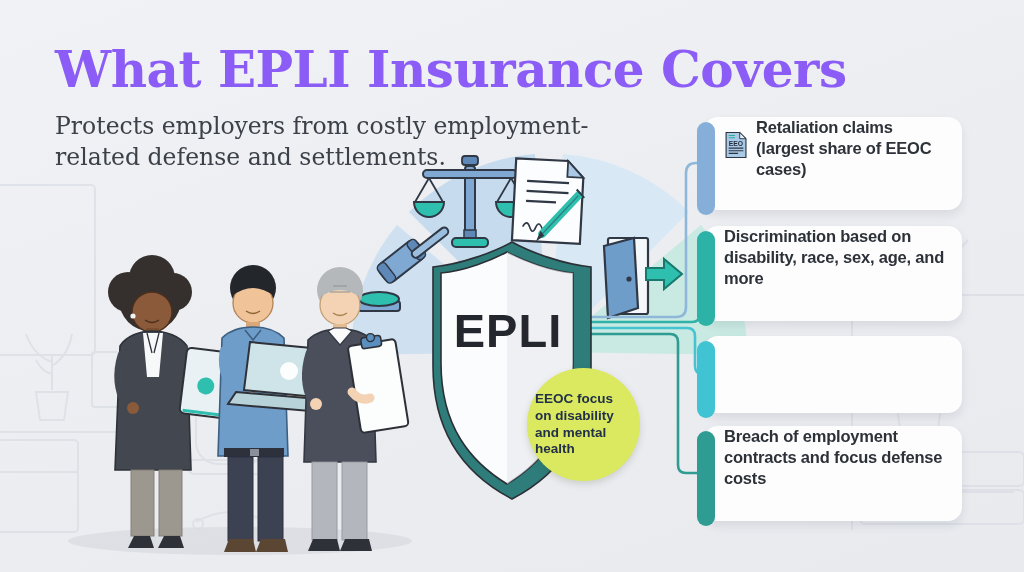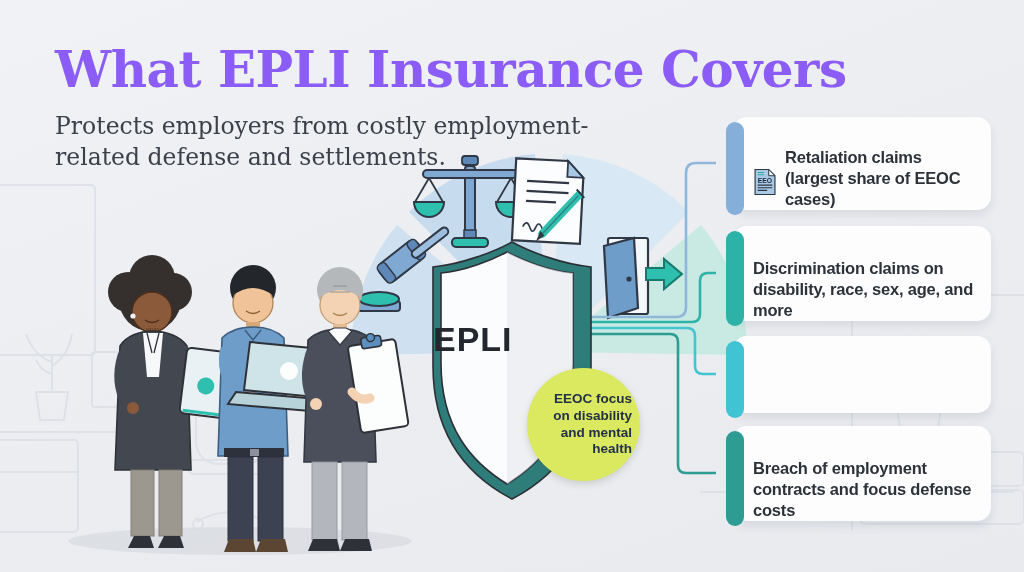--- a/index.html
+++ b/index.html
@@ -12,45 +12,45 @@
   .hdr{position:absolute;left:55px;top:44px;z-index:2;}
   .title{
     font-family:"DejaVu Serif","Liberation Serif",serif;
     font-weight:700;font-size:50px;color:#8b5cf6;letter-spacing:-.5px;line-height:1.05;
   }
   .subtitle{
     font-family:"DejaVu Serif","Liberation Serif",serif;
     font-size:23.5px;color:#3c4149;max-width:600px;line-height:1.32;margin-top:14px;
   }
   .card{
-    position:absolute;left:733px;width:258px;z-index:3;
+    position:absolute;left:704px;width:258px;z-index:3;
     background:#fdfdfe;border-radius:14px;
     box-shadow:0 5px 10px rgba(45,55,75,.10);
-    display:flex;align-items:flex-end;gap:8px;
+    display:flex;align-items:flex-start;gap:8px;
     padding:0 12px 0 20px;box-sizing:border-box;
   }
   .card .accent{
     position:absolute;left:-7px;top:5px;bottom:-5px;width:18px;
     border-radius:9px;z-index:-1;
   }
   .card .txt{
     font-size:16.5px;font-weight:700;color:#2d3239;line-height:1.28;letter-spacing:-.2px;
   }
   #card1{top:117px;height:93px;}
   #card2{top:226px;height:95px;}
   #card3{top:336px;height:77px;}
   #card4{top:426px;height:95px;}
   .epli{
-    position:absolute;left:433px;top:320px;width:150px;z-index:2;
-    font-size:34px;font-weight:800;color:#24272e;letter-spacing:1px;
+    position:absolute;left:433px;top:303px;width:150px;z-index:2;
+    text-align:center;font-size:47px;font-weight:800;color:#24272e;letter-spacing:1px;
   }
   .badge{
     position:absolute;left:527px;top:368px;width:113px;height:113px;z-index:3;
     border-radius:50%;display:flex;align-items:center;justify-content:center;
-    text-align:right;font-size:13.5px;font-weight:700;color:#22304a;line-height:1.25;
+    text-align:left;font-size:13.5px;font-weight:700;color:#22304a;line-height:1.25;
     box-shadow:0 3px 7px rgba(60,70,40,.18);
     padding:8px;box-sizing:border-box;
   }
 </style>
 </head>
 <body>
 
 <svg id="scene" viewBox="0 0 1024 572" xmlns="http://www.w3.org/2000/svg">
   <defs>
     <clipPath id="shieldInnerClip">
@@ -241,21 +241,21 @@
     <path d="M30,4 l12,12 h-12 Z" fill="#e8f0f8" stroke="#2c3642" stroke-width="1.8"></path>
     <path d="M9,10 h12 M9,14 h12" stroke="#2fae9f" stroke-width="2"></path>
     <text x="9" y="29" font-size="13" font-weight="bold" fill="#1f2a38" font-family="Liberation Sans, sans-serif">EEO</text>
     <path d="M9,34 h28 M9,39 h28 M9,44 h18" stroke="#2c3642" stroke-width="2"></path>
   </svg>
   <div class="txt">Retaliation claims (largest share of EEOC cases)</div>
 </div>
 
 <div class="card" id="card2">
   <div class="accent" style="background: rgb(44, 178, 167);"></div>
-  <div class="txt">Discrimination claims on disability, race, sex, age, and more</div>
+  <div class="txt">Discrimination based on disability, race, sex, age, and more</div>
 </div>
 
 <div class="card" id="card3">
   <div class="accent" style="background: rgb(64, 195, 210);"></div>
 </div>
 
 <div class="card" id="card4">
   <div class="accent" style="background: rgb(47, 156, 148);"></div>
   <div class="txt">Breach of employment contracts and focus defense costs</div>
 </div>

